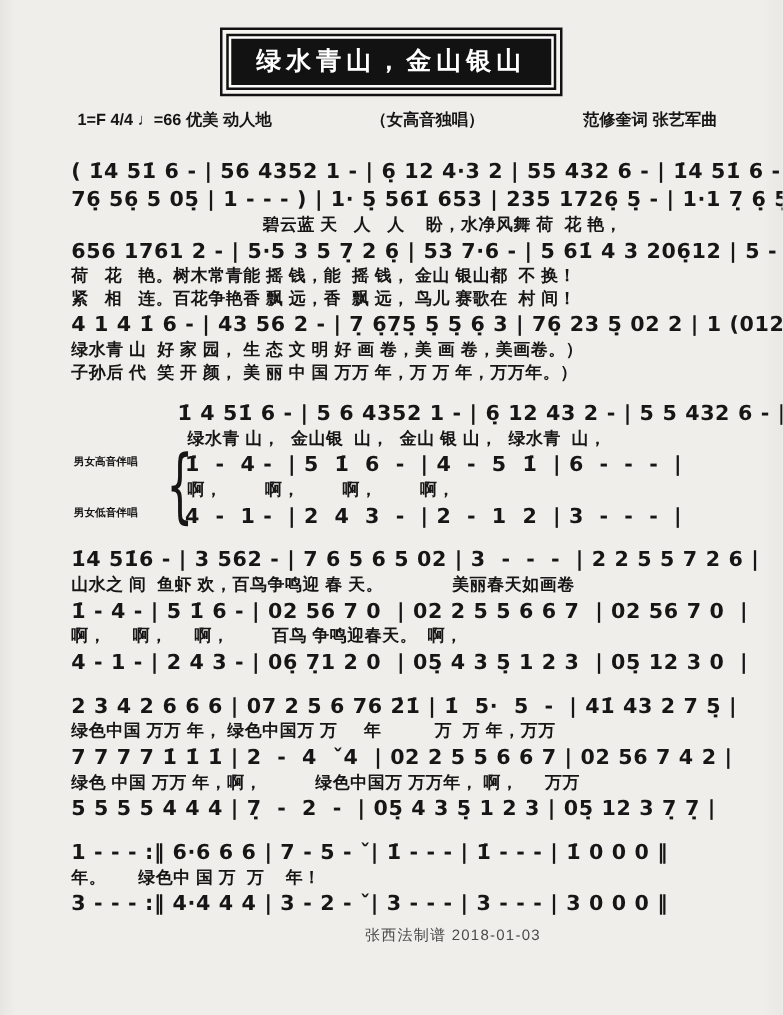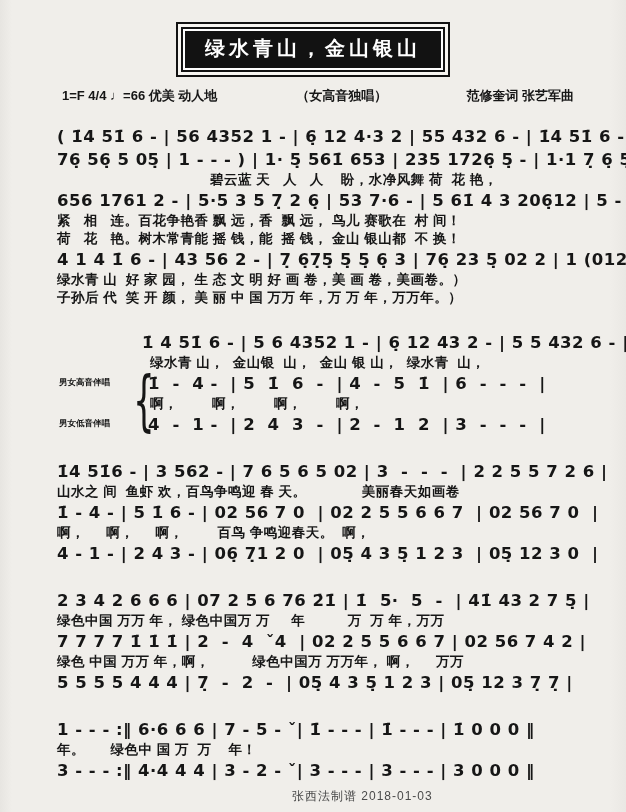--- a/index.html
+++ b/index.html
@@ -24,21 +24,21 @@
   .score{padding:20px 0 0 57px}
   .n-line{
     position:relative;white-space:pre;font-weight:bold;
     font-size:16.5px;height:23px;line-height:23px;
     font-family:"DejaVu Sans",sans-serif;letter-spacing:.5px;
   }
   .l-line{
     position:relative;white-space:pre;font-weight:600;
     font-size:13.5px;height:18px;line-height:18px;letter-spacing:.5px;
   }
-  .gap{margin-top:24px}
+  .gap{margin-top:12px}
   .t{display:inline-block}
   .voice-label{
     position:absolute;left:2px;top:6px;font-size:8.5px;font-weight:bold;
     letter-spacing:0;line-height:1;
   }
   .brace{
     position:absolute;left:76px;top:-4px;font-size:62px;font-weight:normal;
     line-height:1;transform:scale(.55,1.05);transform-origin:left top;
     font-family:"DejaVu Sans",sans-serif;
   }
@@ -64,22 +64,22 @@
     <span>1=F 4/4 ♩=66 优美 动人地</span>
     <span>（女高音独唱）</span>
     <span>范修奎词 张艺军曲</span>
   </div>
 
   <div class="score">
       <div class="n-line"><span class="t">( 1̇4 51̇ 6 - | 56 4352 1 - | 6̣ 12 4·3 2 | 55 432 6 - | 1̇4 51̇ 6 - | 3 56 2 - |</span></div>
       <div class="n-line"><span class="t">76̣ 56̣ 5 05̣ | 1 - - - ) | 1· 5̣ 561̇ 653 | 235 1726̣ 5̣ - | 1·1 7̣ 6̣ 5̣ 5̣ 3 |</span></div>
       <div class="l-line"><span class="t" style="padding-left: 153px;">碧云蓝 天   人   人    盼，水净风舞 荷  花 艳，</span></div>
       <div class="n-line"><span class="t">656 1761 2 - | 5·5 3 5 7̣ 2 6̣ | 53 7·6 - | 5 61̇ 4 3 206̣12 | 5 - - - |</span></div>
+      <div class="l-line"><span class="t">荷   花   艳。树木常青能 摇 钱，能  摇 钱， 金山 银山都  不 换！</span></div>
       <div class="l-line"><span class="t">紧   相   连。百花争艳香 飘 远，香  飘 远， 鸟儿 赛歌在  村 间！</span></div>
-      <div class="l-line"><span class="t">荷   花   艳。树木常青能 摇 钱，能  摇 钱， 金山 银山都  不 换！</span></div>
       <div class="n-line"><span class="t">4 1 4 1̇ 6 - | 43 56 2 - | 7̣ 6̣7̣5̣ 5̣ 5̣ 6̣ 3 | 76̣ 23 5̣ 02 2 | 1 (01213 3235) |</span></div>
       <div class="l-line"><span class="t">绿水青 山  好 家 园， 生 态 文 明 好 画 卷，美 画 卷，美画卷。）</span></div>
       <div class="l-line"><span class="t">子孙后 代  笑 开 颜， 美 丽 中 国 万万 年，万 万 年，万万年。）</span></div>
       <div class="n-line gap"><span class="t" style="padding-left: 85px;">1̇ 4 51̇ 6 - | 5 6 4352 1 - | 6̣ 12 43 2 - | 5 5 432 6 - |</span></div>
       <div class="l-line"><span class="t" style="padding-left: 93px;">绿水青 山，  金山银  山，  金山 银 山，  绿水青  山，</span></div>
       <div class="n-line"><span class="voice-label">男女高音伴唱</span><span class="brace">{</span><span class="t" style="padding-left: 91px;">1̇  -  4 -  | 5  1̇  6  -  | 4  -  5  1̇  | 6  -  -  -  |</span></div>
       <div class="l-line"><span class="t" style="padding-left: 93px;">啊，        啊，        啊，        啊，</span></div>
       <div class="n-line"><span class="voice-label">男女低音伴唱</span><span class="t" style="padding-left: 91px;">4  -  1 -  | 2  4  3  -  | 2  -  1  2  | 3  -  -  -  |</span></div>
       <div class="n-line gap"><span class="t">1̇4 51̇6 - | 3 562 - | 7 6 5 6 5 02 | 3  -  -  -  | 2 2 5 5 7 2 6 |</span></div>
       <div class="l-line"><span class="t">山水之 间  鱼虾 欢，百鸟争鸣迎 春 天。             美丽春天如画卷</span></div>

